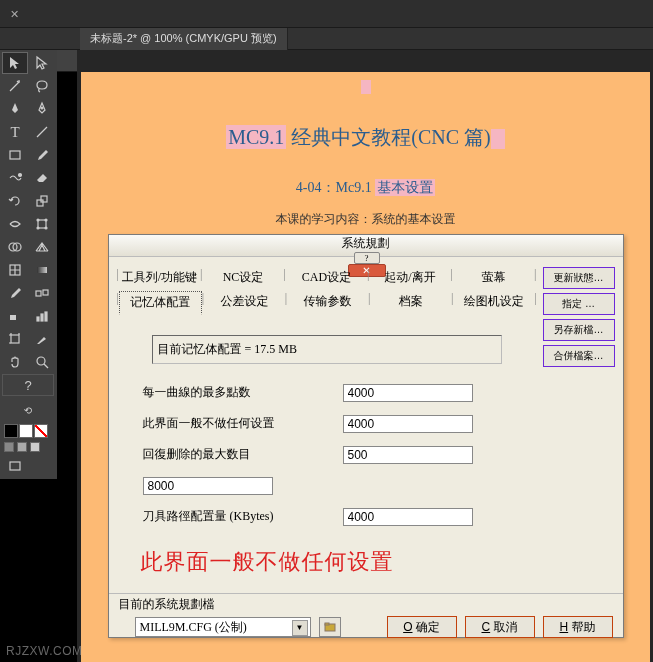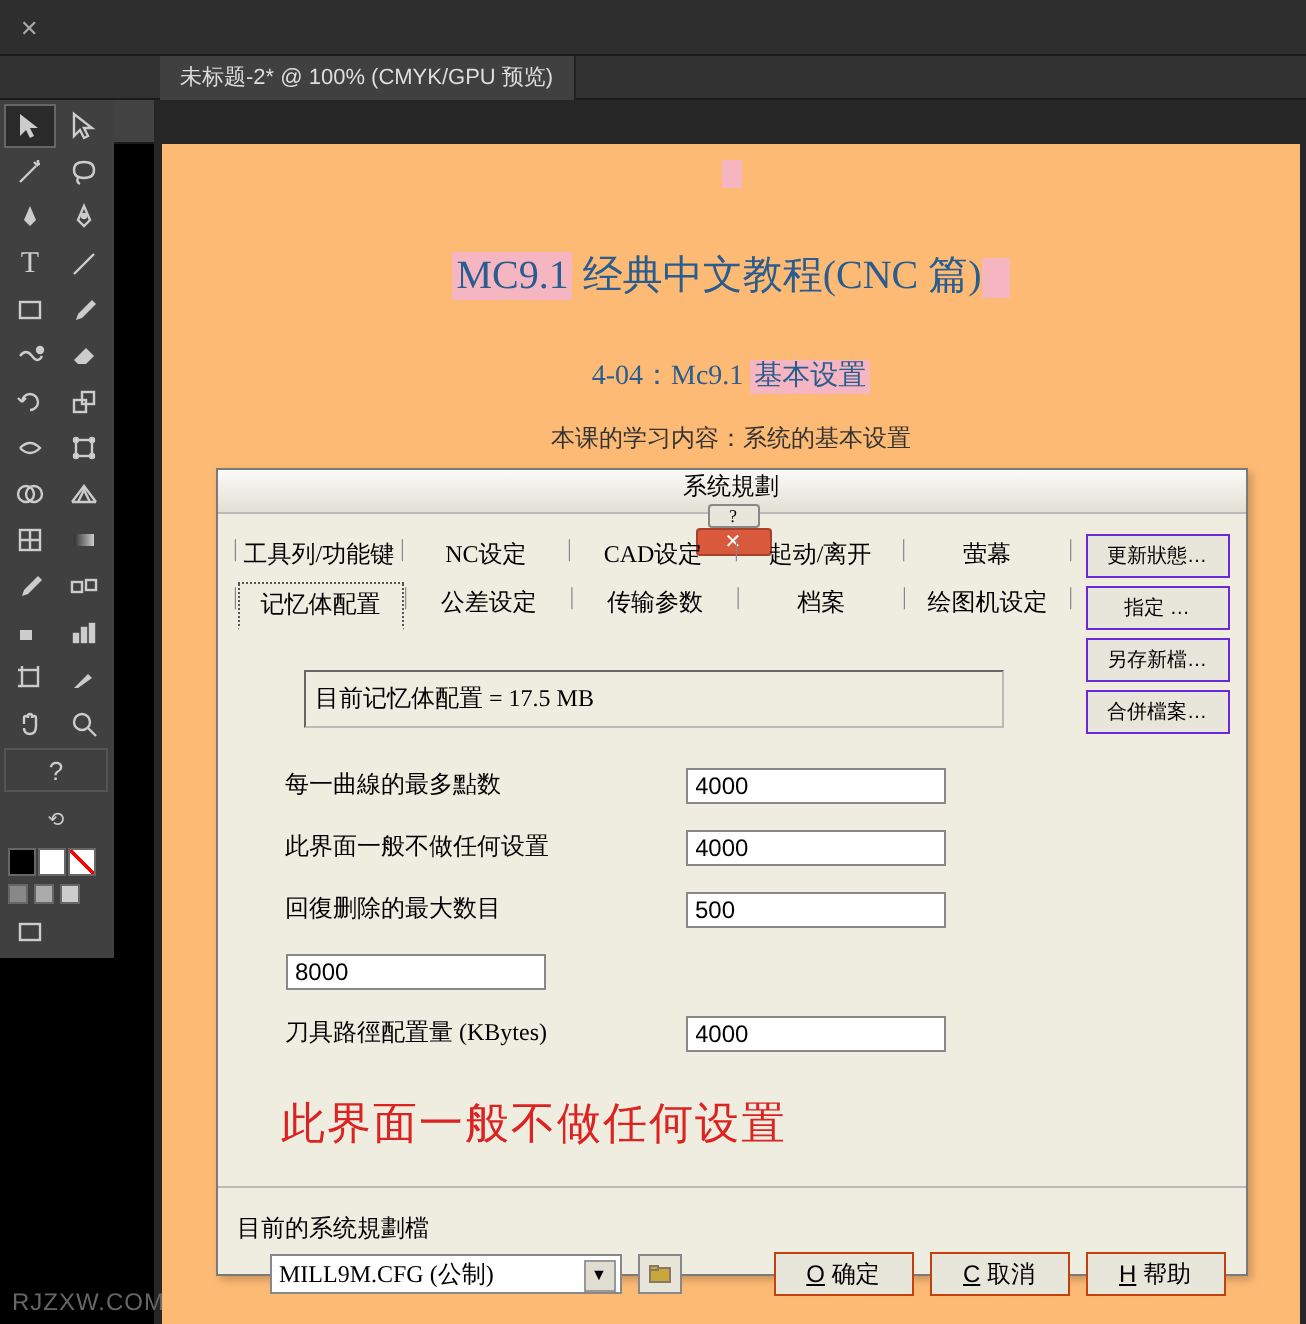--- a/index.html
+++ b/index.html
@@ -70,21 +70,21 @@
 
 .fields { padding: 10px 18px 0 26px; }
 .field { display: flex; align-items: flex-start; margin-bottom: 13px; }
 .field label { width: 200px; font-size: 12px; }
 .field input { width: 130px; height: 18px; border: 1px solid #888; padding: 1px 4px; font-size: 12px; background: #fff; }
 
 .side-btn { height: 22px; border: 1px solid #6d28d9; background: #e8e5da; font-size: 10px; }
 
 .note-red { color: #d22; font-size: 22px; font-family: SimSun; padding: 8px 0 10px 24px; letter-spacing: 1px; }
 
-.dlg-footer { border-top: 1px solid #bbb; padding: 12px 10px 8px; }
+.dlg-footer { border-top: 1px solid #bbb; padding: 2px 10px 8px; }
 .ftr-label { font-size: 12px; margin-bottom: 3px; }
 .ftr-row { display: flex; align-items: center; gap: 8px; }
 .combo { width: 176px; height: 20px; border: 1px solid #888; background: #fff; display: flex; align-items: center; padding: 0 4px; font-size: 12px; position: relative; margin-left: 16px; }
 .combo::after { content: "▼"; position: absolute; right: 2px; top: 2px; width: 14px; height: 14px; background: #e0ddd2; border: 1px solid #999; font-size: 8px; text-align: center; line-height: 14px; }
 .icon-btn { width: 22px; height: 20px; border: 1px solid #888; background: #e8e5da; display: flex; align-items: center; justify-content: center; }
 .ftr-spacer { flex: 1; }
 .ftr-btn { width: 70px; height: 22px; border: 1px solid #c2410c; background: #e8e5da; font-size: 12px; }
 .ftr-btn .u { text-decoration: underline; }
 
 .watermark { position: absolute; left: 6px; bottom: 4px; color: #666; font-size: 12px; font-family: Arial; letter-spacing: 0.5px; }

